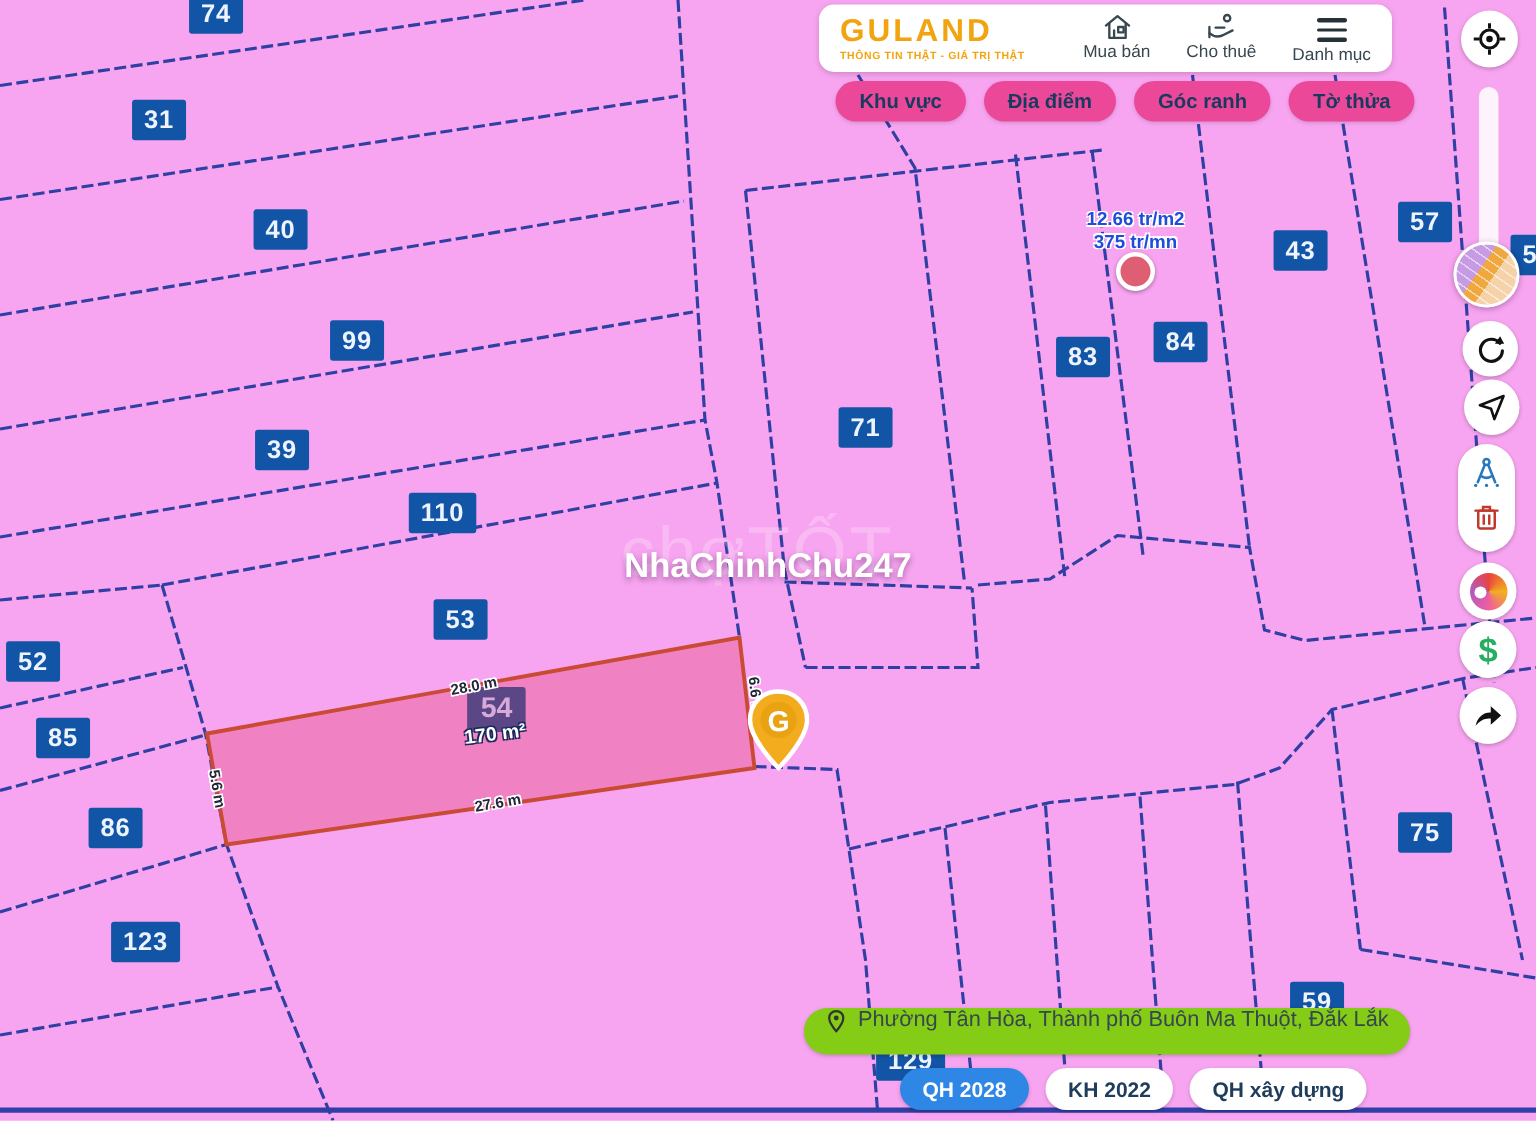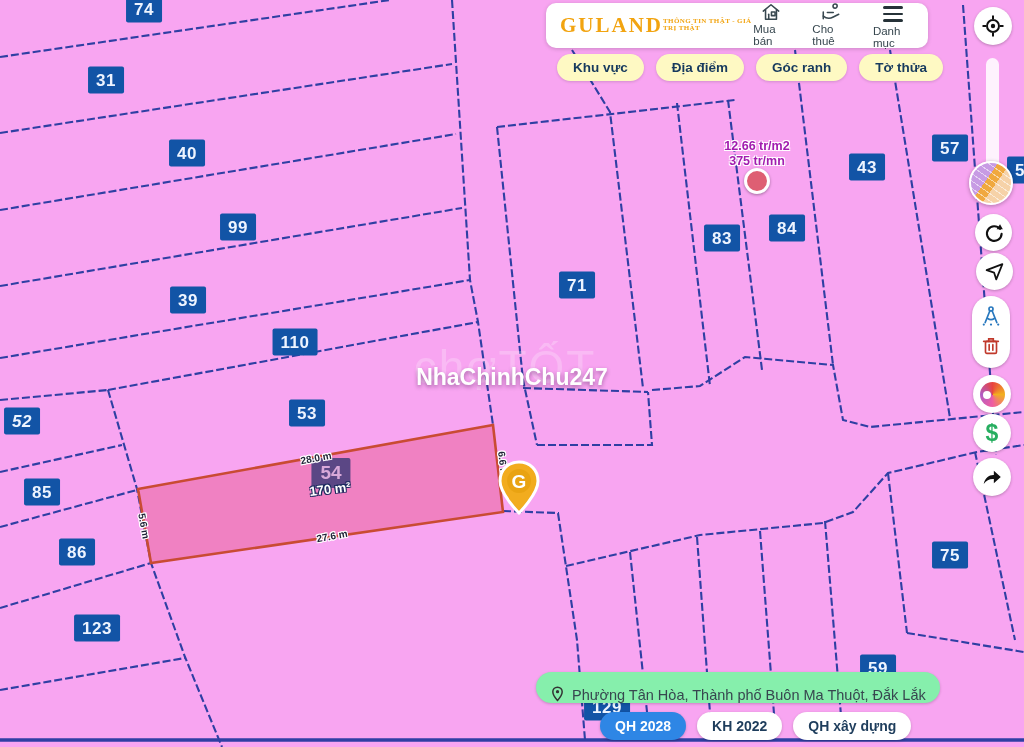--- a/index.html
+++ b/index.html
@@ -16,62 +16,62 @@
     padding:4px 9px;border-radius:2px;}
   .sel-area{position:absolute;z-index:4;transform:translate(-50%,-50%) rotate(-7deg);
     color:#fff;font-weight:bold;font-size:13px;white-space:nowrap;
     text-shadow:-1px -1px 0 #1a2a5e,1px -1px 0 #1a2a5e,-1px 1px 0 #1a2a5e,1px 1px 0 #1a2a5e;}
   .ghost-wm{position:absolute;z-index:3;transform:translate(-50%,-50%);
     font-size:46px;font-weight:normal;color:rgba(255,255,255,.24);white-space:nowrap;letter-spacing:2px;}
   .main-wm{position:absolute;z-index:4;transform:translate(-50%,-50%);
     font-size:23px;font-weight:bold;color:#fff;white-space:nowrap;
     text-shadow:0 2px 4px rgba(60,20,70,.45);}
   .price-txt{position:absolute;z-index:3;transform:translate(-50%,-50%);
-    font-size:12.5px;font-weight:bold;color:#a21caf;white-space:nowrap;
+    font-size:12.5px;font-weight:bold;color:#1d4ed8;white-space:nowrap;
     text-shadow:-1px -1px 0 #fff,1px -1px 0 #fff,-1px 1px 0 #fff,1px 1px 0 #fff;}
   .price-dot{position:absolute;z-index:3;width:20px;height:20px;border-radius:50%;
     background:#DE5F73;border:3px solid #fff;box-shadow:0 1px 3px rgba(0,0,0,.35);
     transform:translate(-50%,-50%);}
   .map-pin{position:absolute;z-index:5;transform:translate(-50%,-100%);}
   
   .header-card{position:absolute;z-index:10;left:546px;top:3px;width:382px;height:45px;
     background:#fff;border-radius:10px;box-shadow:0 1px 4px rgba(0,0,0,.18);
     display:flex;align-items:center;padding:0 14px;box-sizing:border-box;}
-  .logo-wrap{display:flex;flex-direction:row;line-height:1;font-family:Liberation Serif, serif;}
+  .logo-wrap{display:flex;flex-direction:column;line-height:1;}
   .logo{font-size:21px;font-weight:bold;color:#F2A410;letter-spacing:2px;}
   .tagline{font-size:7px;font-weight:bold;color:#F2A410;letter-spacing:.4px;margin-top:3px;}
   .nav{display:flex;gap:24px;margin-left:auto;}
   .nav-item{display:flex;flex-direction:column;align-items:center;gap:1px;cursor:pointer;}
   .nav-item .lbl{font-size:11.5px;color:#37474F;}
   .bars{display:flex;flex-direction:column;gap:4px;padding-top:4px;height:18px;justify-content:flex-start;}
   .bars span{display:block;width:20px;height:2.6px;background:#263238;border-radius:2px;}
   
   .filters{position:absolute;z-index:10;left:557px;top:54px;display:flex;gap:12px;}
-  .pill{background:#fef9c3;border-radius:15px;padding:6px 16px;font-size:13.5px;font-weight:bold;
+  .pill{background:#ec4899;border-radius:15px;padding:6px 16px;font-size:13.5px;font-weight:bold;
     color:#173A5E;box-shadow:0 1px 3px rgba(0,0,0,.15);white-space:nowrap;cursor:pointer;}
   
   .circ{position:absolute;z-index:10;background:#fff;border-radius:50%;
     box-shadow:0 1px 3px rgba(0,0,0,.25);display:flex;align-items:center;justify-content:center;cursor:pointer;}
   .slider-track{position:absolute;z-index:9;left:986px;top:58px;width:13px;height:130px;
     background:rgba(255,255,255,.85);border-radius:7px;}
   .thumb{position:absolute;z-index:10;left:969px;top:161px;width:44px;height:44px;border-radius:50%;
     border:2px solid #fff;box-shadow:0 1px 4px rgba(0,0,0,.3);box-sizing:border-box;cursor:pointer;
     background:
       repeating-linear-gradient(35deg,rgba(255,255,255,.55) 0 1px,rgba(255,255,255,0) 1px 6px),
       linear-gradient(125deg,#c79be4 0 40%,#f0a83e 40% 58%,#f6d2a8 58% 100%);}
   .tool-pill{position:absolute;z-index:10;left:972px;top:296px;width:38px;height:72px;background:#fff;
     border-radius:19px;box-shadow:0 1px 3px rgba(0,0,0,.25);display:flex;flex-direction:column;
     align-items:center;justify-content:space-around;padding:6px 0;box-sizing:border-box;}
   .palette{width:25px;height:25px;border-radius:50%;position:relative;
     background:conic-gradient(#e8433f,#f2b01e,#ef5da0,#b05cc4,#e8433f);}
   .palette:after{content:"";position:absolute;left:3px;top:9px;width:8px;height:8px;border-radius:50%;background:#fff;}
   .dollar{font-size:23px;font-weight:bold;color:#27AE60;}
   
-  .addr-pill{position:absolute;z-index:10;left:536px;top:672px;height:31px;background:#86efac;
-    border-radius:16px;box-shadow:0 1px 3px rgba(0,0,0,.2);display:flex;align-items:flex-end;
+  .addr-pill{position:absolute;z-index:10;left:536px;top:672px;height:31px;background:#84cc16;
+    border-radius:16px;box-shadow:0 1px 3px rgba(0,0,0,.2);display:flex;align-items:flex-start;
     gap:7px;padding:0 14px;cursor:pointer;}
   .addr-pill .txt{font-size:14.5px;color:#37474F;white-space:nowrap;}
   .plans{position:absolute;z-index:10;left:600px;top:712px;display:flex;gap:11px;}
   .plan{border-radius:16px;padding:6px 15px;font-size:14px;font-weight:bold;background:#fff;
     color:#1E3D5C;box-shadow:0 1px 3px rgba(0,0,0,.2);white-space:nowrap;cursor:pointer;}
   .plan.active{background:#2E86E5;color:#fff;}
 </style>
 </head>
 <body>
 
@@ -118,21 +118,21 @@
   </svg>
 
   <div id="parcel-layer">
       <div class="parcel-label" style="left: 144px; top: 9px;">74</div>
       <div class="parcel-label" style="left: 106px; top: 80px;">31</div>
       <div class="parcel-label" style="left: 187px; top: 153px;">40</div>
       <div class="parcel-label" style="left: 208px; top: 227px; margin-left: 30px;">99</div>
       <div class="parcel-label" style="left: 188px; top: 300px;">39</div>
       <div class="parcel-label" style="left: 295px; top: 342px;">110</div>
       <div class="parcel-label" style="left: 307px; top: 413px;">53</div>
-      <div class="parcel-label" style="left: 22px; top: 421px; font-style: italic;">52</div>
+      <div class="parcel-label" style="left: 22px; top: 441px;">52</div>
       <div class="parcel-label" style="left: 42px; top: 492px;">85</div>
       <div class="parcel-label" style="left: 77px; top: 552px;">86</div>
       <div class="parcel-label" style="left: 97px; top: 628px;">123</div>
       <div class="parcel-label" style="left: 577px; top: 285px;">71</div>
       <div class="parcel-label" style="left: 722px; top: 238px;">83</div>
       <div class="parcel-label" style="left: 787px; top: 228px;">84</div>
       <div class="parcel-label" style="left: 867px; top: 167px;">43</div>
       <div class="parcel-label" style="left: 950px; top: 148px;">57</div>
       <div class="parcel-label" style="left: 1020px; top: 170px;">5</div>
       <div class="parcel-label" style="left: 950px; top: 555px;">75</div>

